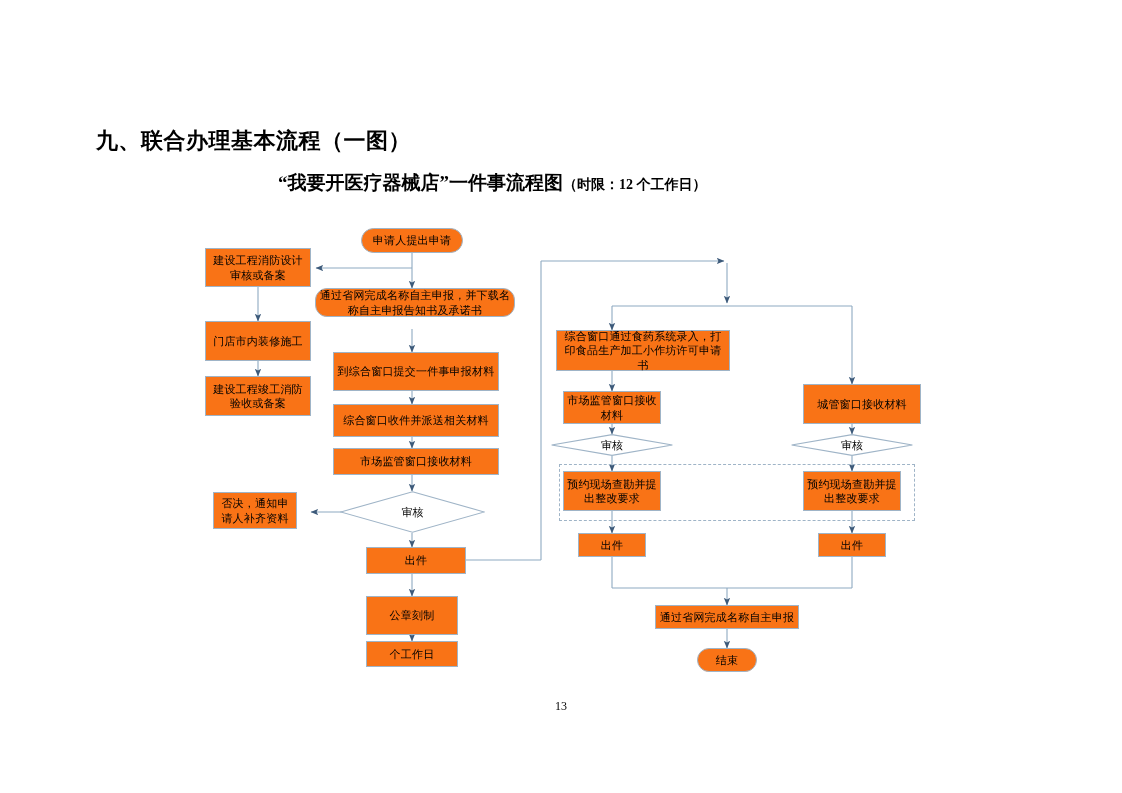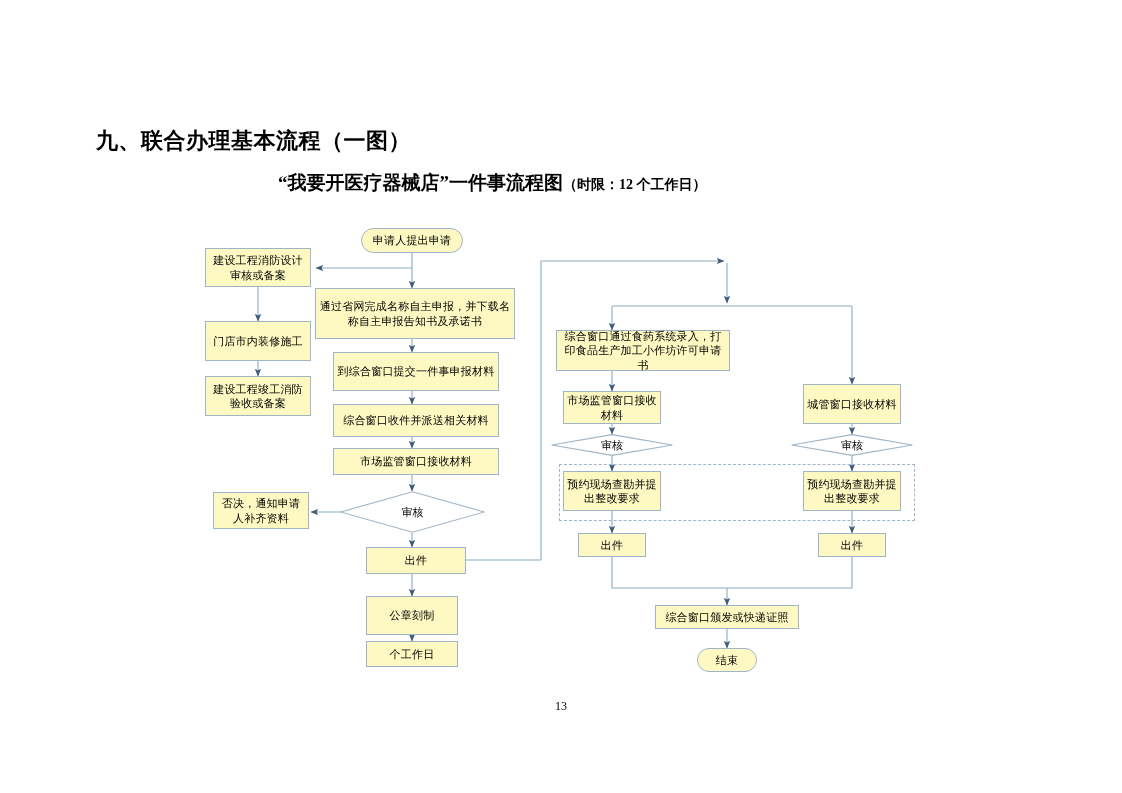--- a/index.html
+++ b/index.html
@@ -29,21 +29,21 @@
     text-align:center;font-size:12px;
     font-family:"Liberation Serif","DejaVu Serif",serif;
   }
 
   
   #flow{position:absolute;left:0;top:0;width:1122px;height:793px;}
   #wires{position:absolute;left:0;top:0;width:1122px;height:793px;pointer-events:none;}
 
   .node{
     position:absolute;box-sizing:border-box;
-    border:1px solid #9fb4c7;background:#fef9c3;
+    border:1px solid #9fb4c7;background:#f97316;
     display:flex;align-items:center;justify-content:center;
     text-align:center;line-height:1.30;
     font-size:11px;letter-spacing:0.2px;
     font-family:"Liberation Serif","DejaVu Serif",serif;
     padding:1px 3px;
   }
   .node.term{border-radius:14px;}
   .node.wide{font-size:11px;}
 
   .diamond{
@@ -141,48 +141,48 @@
     <div class="dashedgroup" style="left:559px;top:464px;width:356px;height:57px;"></div>
 
     <div class="node term" style="left:361px;top:228px;width:102px;height:25px;">申请人提出申请</div>
 
     <div class="node" style="left:205px;top:248px;width:106px;height:39px;">建设工程消防设计审核或备案</div>
 
     <div class="node" style="left:205px;top:321px;width:106px;height:40px;">门店市内装修施工</div>
 
     <div class="node" style="left:205px;top:376px;width:106px;height:40px;">建设工程竣工消防验收或备案</div>
 
-    <div class="node wide" style="left:315px;top:288px;width:200px;height:51px;">通过省网完成名称自主申报，并下载名称自主申报告知书及承诺书</div>
+    <div class="node wide" style="left:315px;top:288px;width:200px;height:29px;border-radius:12px;">通过省网完成名称自主申报，并下载名称自主申报告知书及承诺书</div>
 
     <div class="node" style="left:333px;top:404px;width:166px;height:33px;">综合窗口收件并派送相关材料</div>
 
     <div class="node" style="left:333px;top:352px;width:166px;height:39px;">到综合窗口提交一件事申报材料</div>
 
     <div class="node" style="left:333px;top:448px;width:166px;height:27px;">市场监管窗口接收材料</div>
 
     <div class="diamond" style="left:340px;top:491px;width:145px;height:42px;">
       <svg class="dshape" viewBox="0 0 145 42" preserveAspectRatio="none">
         <polygon points="72.5,0.7 144.3,21 72.5,41.3 0.7,21" fill="#ffffff" stroke="#9fb4c7" stroke-width="1.1"></polygon>
       </svg>
       <span class="dlabel">审核</span>
     </div>
 
-    <div class="node" style="left:213px;top:492px;width:96px;height:37px;">否决，通知申请人补齐资料</div>
+    <div class="node" style="left:213px;top:492px;width:84px;height:37px;">否决，通知申请人补齐资料</div>
 
     <div class="node" style="left:366px;top:547px;width:100px;height:27px;">出件</div>
 
     <div class="node" style="left:366px;top:596px;width:92px;height:39px;">公章刻制</div>
 
     <div class="node" style="left:366px;top:641px;width:92px;height:26px;">个工作日</div>
 
     <div class="node wide" style="left:556px;top:330px;width:174px;height:41px;">综合窗口通过食药系统录入，打印食品生产加工小作坊许可申请书</div>
 
     <div class="node" style="left:563px;top:391px;width:98px;height:33px;">市场监管窗口接收材料</div>
 
-    <div class="node" style="left:803px;top:384px;width:98px;height:40px;">城管窗口接收材料</div>
+    <div class="node" style="left:803px;top:384px;width:118px;height:40px;">城管窗口接收材料</div>
 
     <div class="diamond" style="left:551px;top:434px;width:122px;height:22px;">
       <svg class="dshape" viewBox="0 0 122 22" preserveAspectRatio="none">
         <polygon points="61,0.6 121.4,11 61,21.4 0.6,11" fill="#ffffff" stroke="#9fb4c7" stroke-width="1.1"></polygon>
       </svg>
       <span class="dlabel">审核</span>
     </div>
 
     <div class="diamond" style="left:791px;top:434px;width:122px;height:22px;">
       <svg class="dshape" viewBox="0 0 122 22" preserveAspectRatio="none">
@@ -192,21 +192,21 @@
     </div>
 
     <div class="node" style="left:563px;top:471px;width:98px;height:40px;">预约现场查勘并提出整改要求</div>
 
     <div class="node" style="left:803px;top:471px;width:98px;height:40px;">预约现场查勘并提出整改要求</div>
 
     <div class="node" style="left:578px;top:533px;width:68px;height:24px;">出件</div>
 
     <div class="node" style="left:818px;top:533px;width:68px;height:24px;">出件</div>
 
-    <div class="node" style="left:655px;top:605px;width:144px;height:24px;">综合窗口颁发或快递证照</div>
+    <div class="node" style="left:655px;top:605px;width:144px;height:24px;">通过省网完成名称自主申报</div>
 
     <div class="node term" style="left:697px;top:648px;width:60px;height:24px;">结束</div>
 
   </div>
 
   <div class="pagenum">13</div>
 
 </div>
 
 </body></html>

